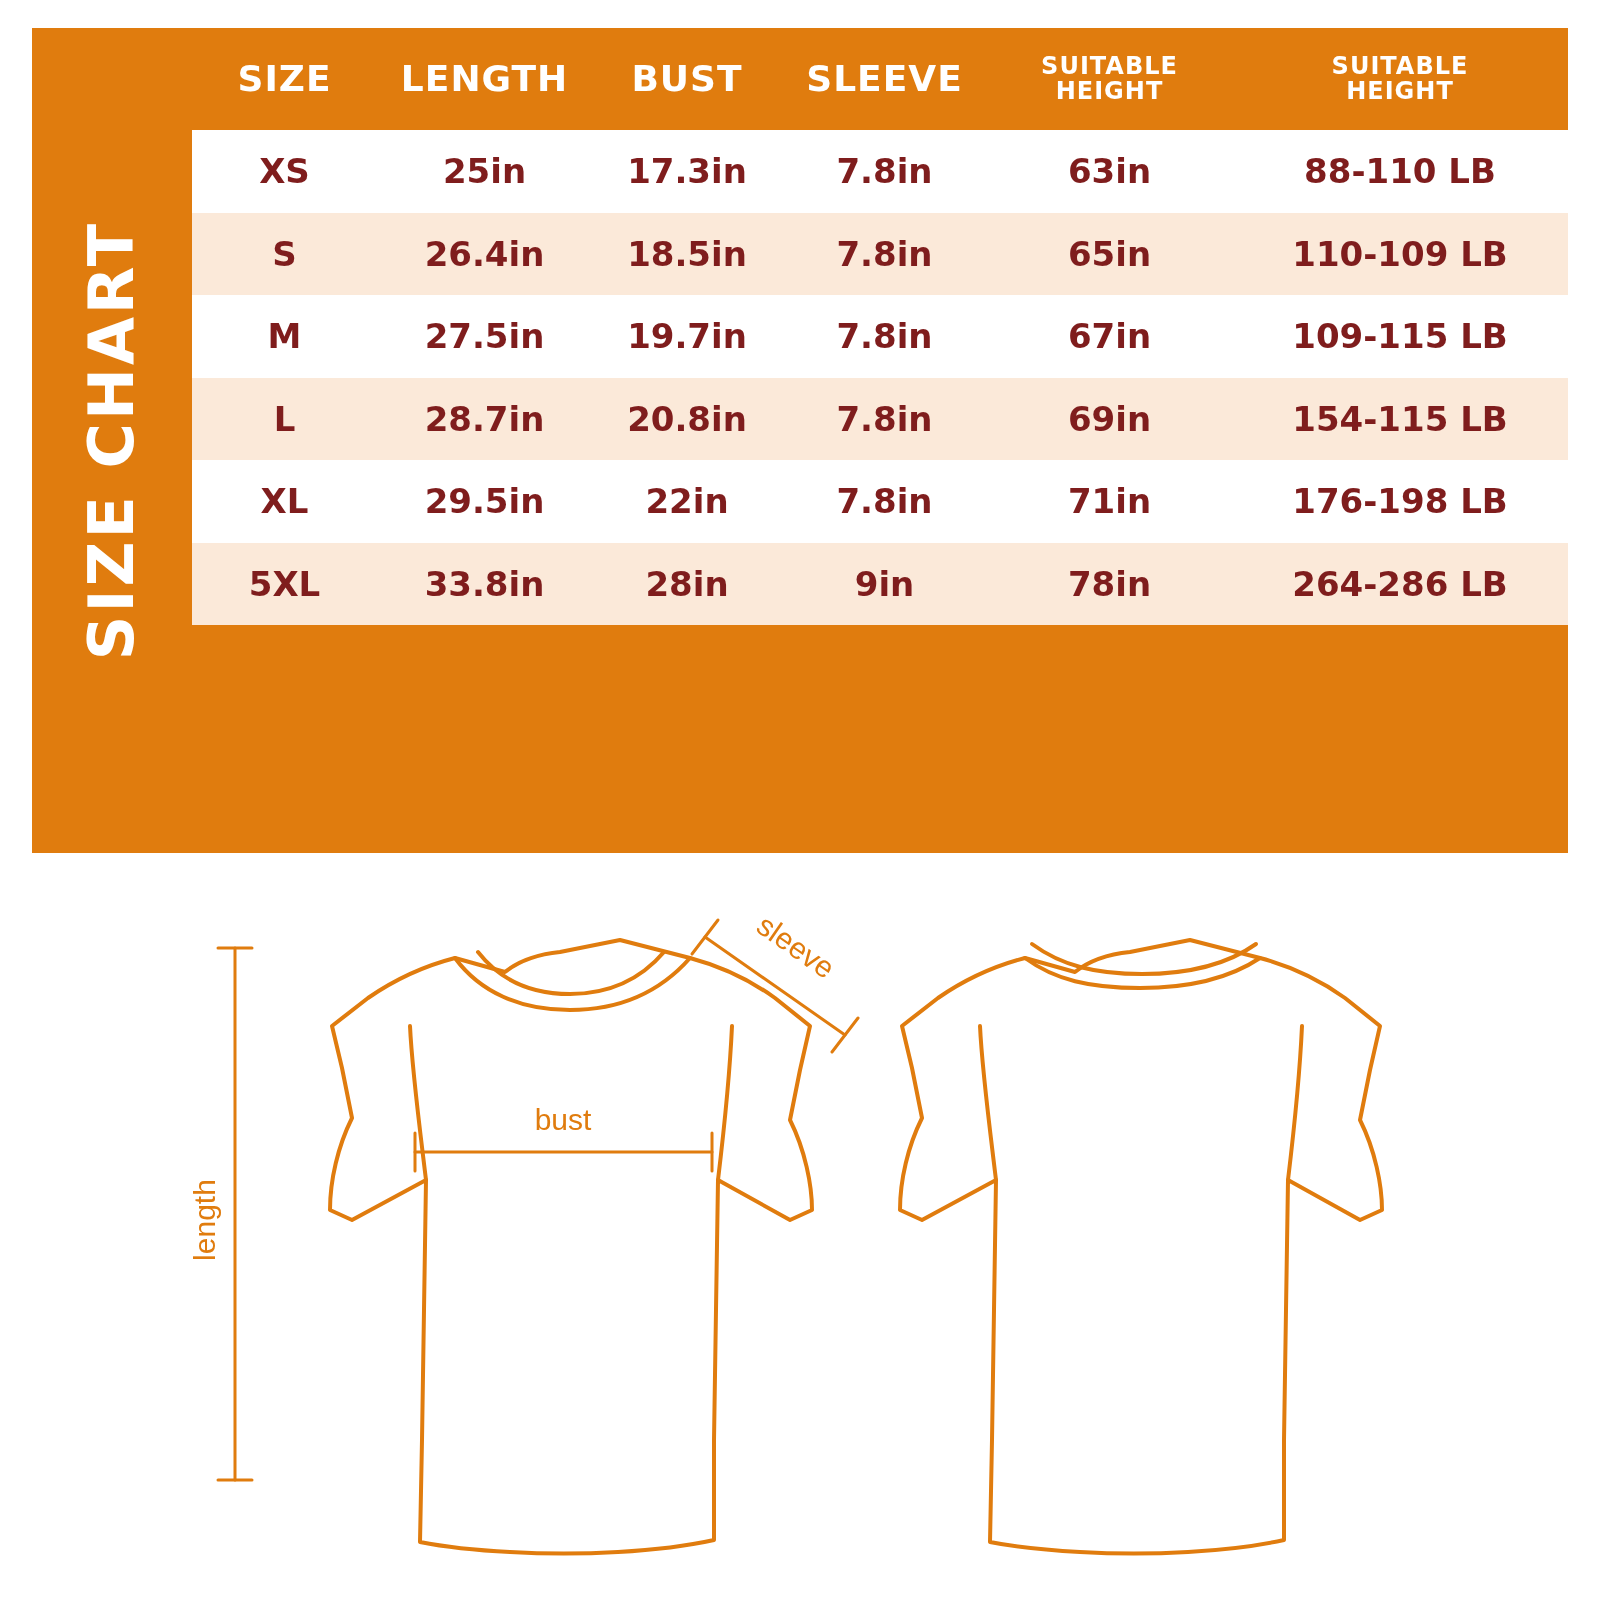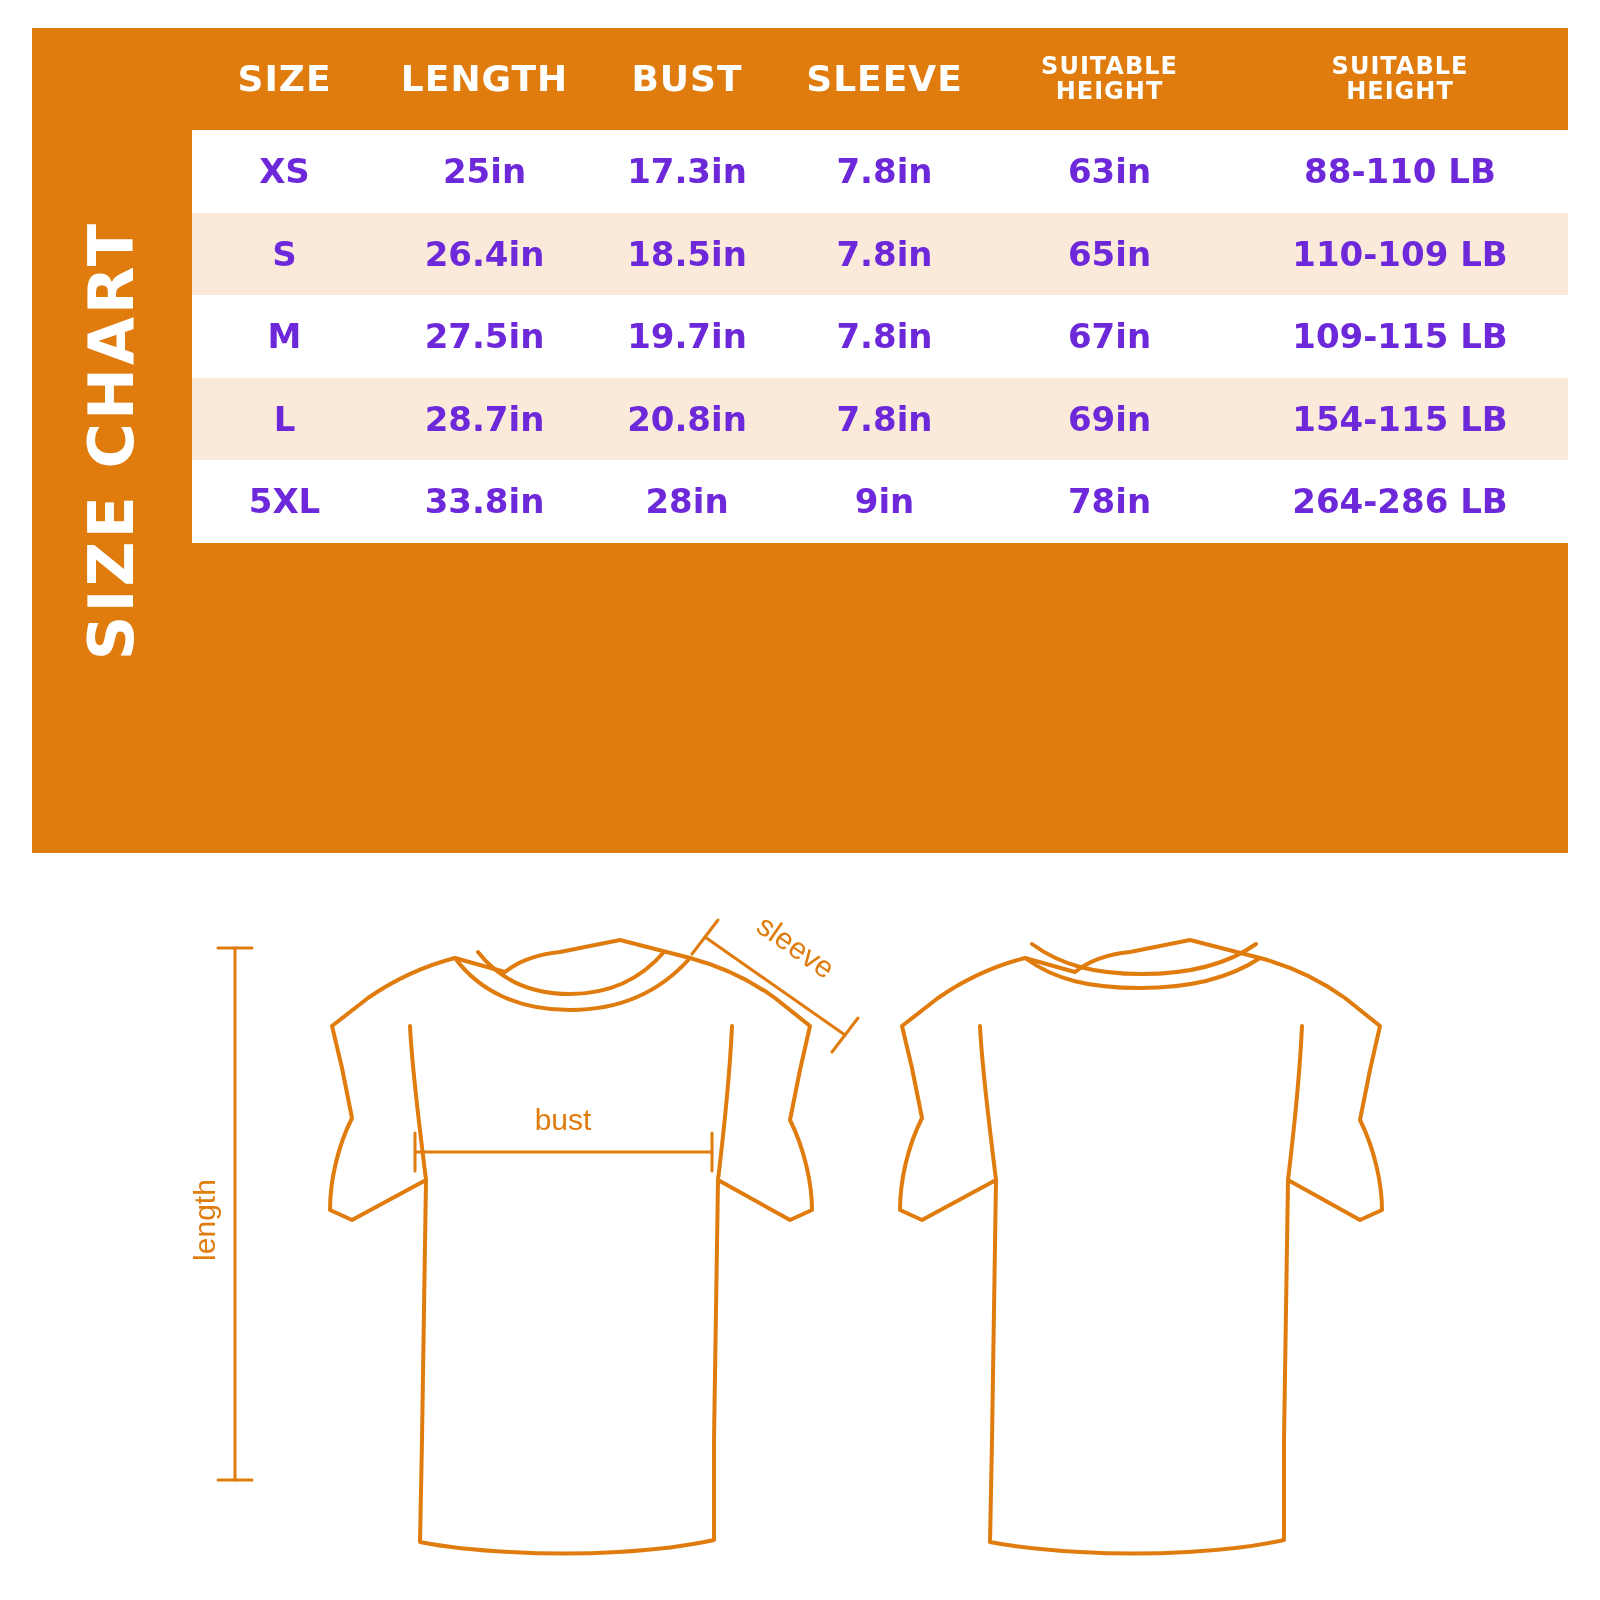--- a/index.html
+++ b/index.html
@@ -73,21 +73,21 @@
     height: 100px;
     vertical-align: middle;
     text-align: center;
     line-height: 1.05;
   }
   table.size-table th.small {
     font-size: 24px;
   }
   table.size-table td {
     text-align: center;
-    color: #6d28d9;
+    color: #7f1d1d;
     font-size: 34px;
     font-weight: bold;
     font-family: "DejaVu Sans", sans-serif;
     height: 80.5px;
     vertical-align: middle;
   }
   table.size-table tbody tr:nth-child(odd) td {
     background: #ffffff;
   }
   table.size-table tbody tr:nth-child(even) td {
@@ -176,20 +176,28 @@
             <td>67in</td>
             <td>109-115 LB</td>
           </tr>
           <tr>
             <td>L</td>
             <td>28.7in</td>
             <td>20.8in</td>
             <td>7.8in</td>
             <td>69in</td>
             <td>154-115 LB</td>
+          </tr>
+          <tr>
+            <td>XL</td>
+            <td>29.5in</td>
+            <td>22in</td>
+            <td>7.8in</td>
+            <td>71in</td>
+            <td>176-198 LB</td>
           </tr>
           <tr>
             <td>5XL</td>
             <td>33.8in</td>
             <td>28in</td>
             <td>9in</td>
             <td>78in</td>
             <td>264-286 LB</td>
           </tr>
         </tbody>

